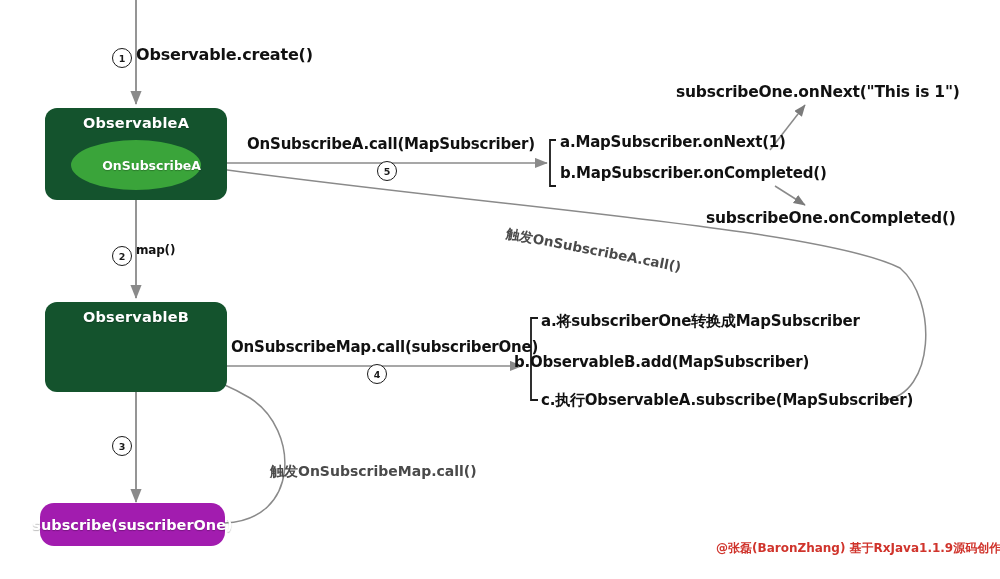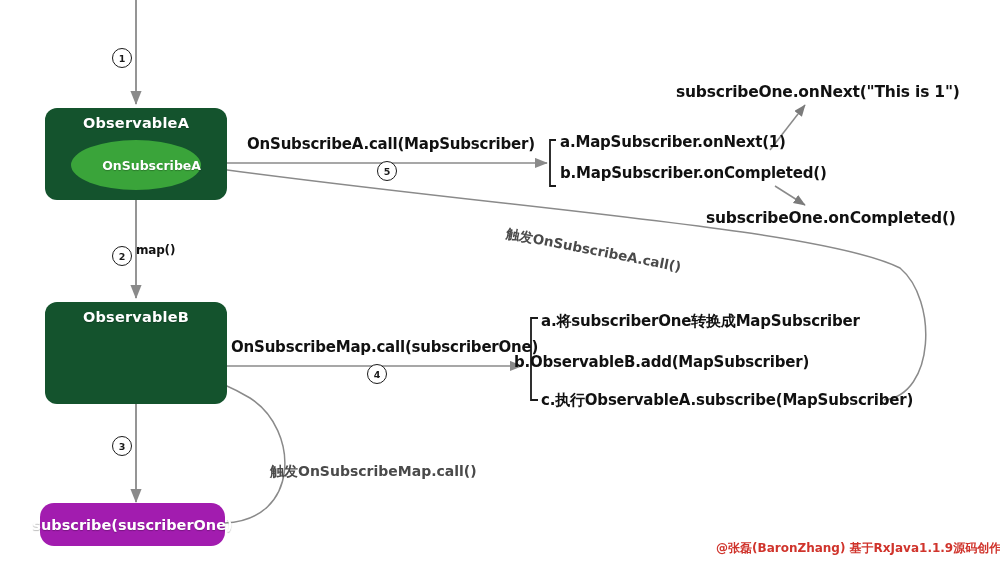--- a/index.html
+++ b/index.html
@@ -151,34 +151,35 @@
     <path d="M225,523 C300,520 300,430 250,398 C230,386 215,380 196,375" fill="none" stroke="#8a8a8a" stroke-width="1.5" marker-end="url(#ah)"></path>
   </svg>
 
   <div class="node obs-box" style="left:45px; top:108px; width:182px; height:92px;">
     <div class="obs-title">ObservableA</div>
     <div class="ellipse" style="left:26px; top:32px; width:130px; height:50px;">
       <span>OnSubscribeA</span>
     </div>
   </div>
 
-  <div class="node obs-box" style="left:45px; top:302px; width:182px; height:102px;">
+  <div class="node obs-box" style="left:45px; top:302px; width:182px; height:90px;">
     <div class="obs-title">ObservableB</div>
   </div>
 
   <div class="node green-box" style="left:40px; top:503px; width:185px; height:43px;">
     <span>subscribe(suscriberOne)</span>
   </div>
 
   <div class="step" style="left:112px; top:48px;">1</div>
   <div class="step" style="left:112px; top:246px;">2</div>
   <div class="step" style="left:112px; top:436px;">3</div>
   <div class="step" style="left:367px; top:364px;">4</div>
   <div class="step" style="left:377px; top:161px;">5</div>
 
+  <div class="lbl" style="left:136px; top:45px; font-size:16px;">Observable.create()</div>
   <div class="lbl" style="left:136px; top:243px; font-size:12px;">map()</div>
   <div class="lbl" style="left:247px; top:135px;">OnSubscribeA.call(MapSubscriber)</div>
   <div class="lbl" style="left:231px; top:338px;">OnSubscribeMap.call(subscriberOne)</div>
 
   <div class="lbl" style="left:560px; top:133px;">a.MapSubscriber.onNext(1)</div>
   <div class="lbl" style="left:560px; top:164px;">b.MapSubscriber.onCompleted()</div>
 
   <div class="lbl" style="left:676px; top:83px; font-size:15.5px;">subscribeOne.onNext("This is 1")</div>
   <div class="lbl" style="left:706px; top:209px; font-size:15.5px;">subscribeOne.onCompleted()</div>
 

